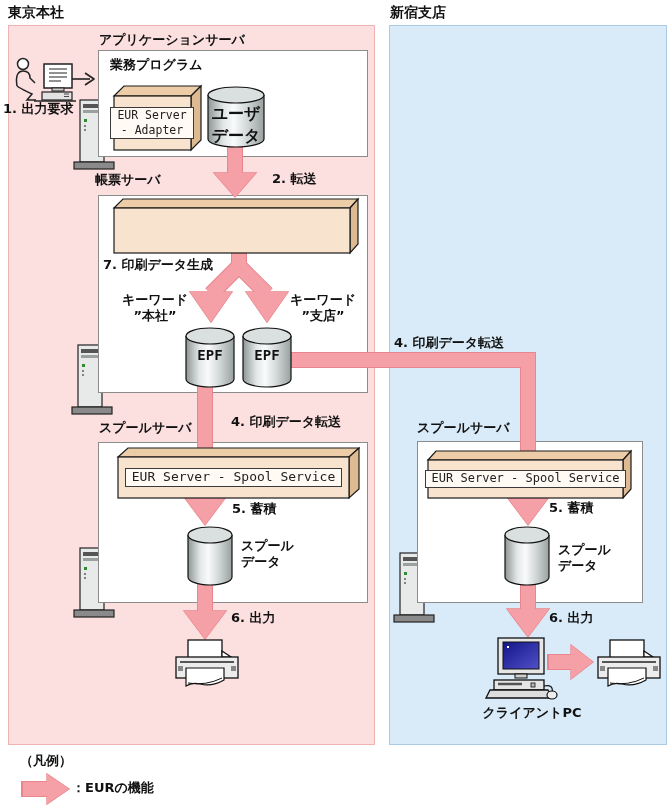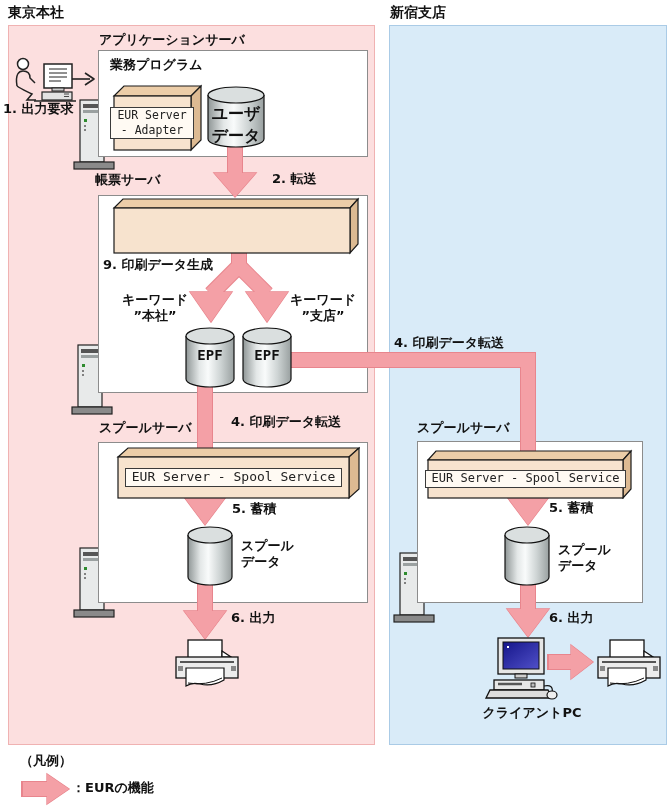--- a/index.html
+++ b/index.html
@@ -184,21 +184,21 @@
 
   <div class="lbl" style="left:95px; top:172px;">帳票サーバ</div>
   <div class="lbl" style="left:236px; top:171px;margin-left:36px;">2. 転送</div>
 
   <svg class="comp-svg" style="left:112px; top:197px;" width="248" height="58" viewBox="0 0 248 58">
     <polygon points="2,11 11,2 246,2 238,11" fill="#eccda8" stroke="#1a1a1a" stroke-width="1.2"></polygon>
     <polygon points="238,11 246,2 246,47 238,56" fill="#ddba92" stroke="#1a1a1a" stroke-width="1.2"></polygon>
     <rect x="2" y="11" width="236" height="45" fill="#f7e3ce" stroke="#1a1a1a" stroke-width="1.2"></rect>
   </svg>
 
-  <div class="lbl" style="left:103px; top:257px;">9. 印刷データ生成</div>
+  <div class="lbl" style="left:103px; top:257px;">7. 印刷データ生成</div>
 
   <div class="lbl center" style="left:112px; top:292px; width:86px;">
     <div>キーワード</div>
     <div>”本社”</div>
   </div>
   <div class="lbl center" style="left:280px; top:292px; width:86px;">
     <div>キーワード</div>
     <div>”支店”</div>
   </div>
 

